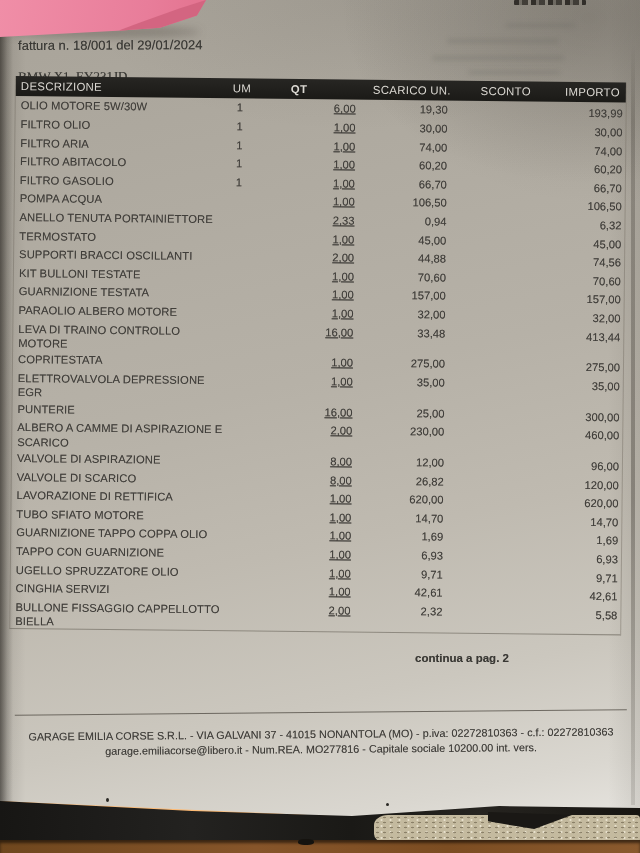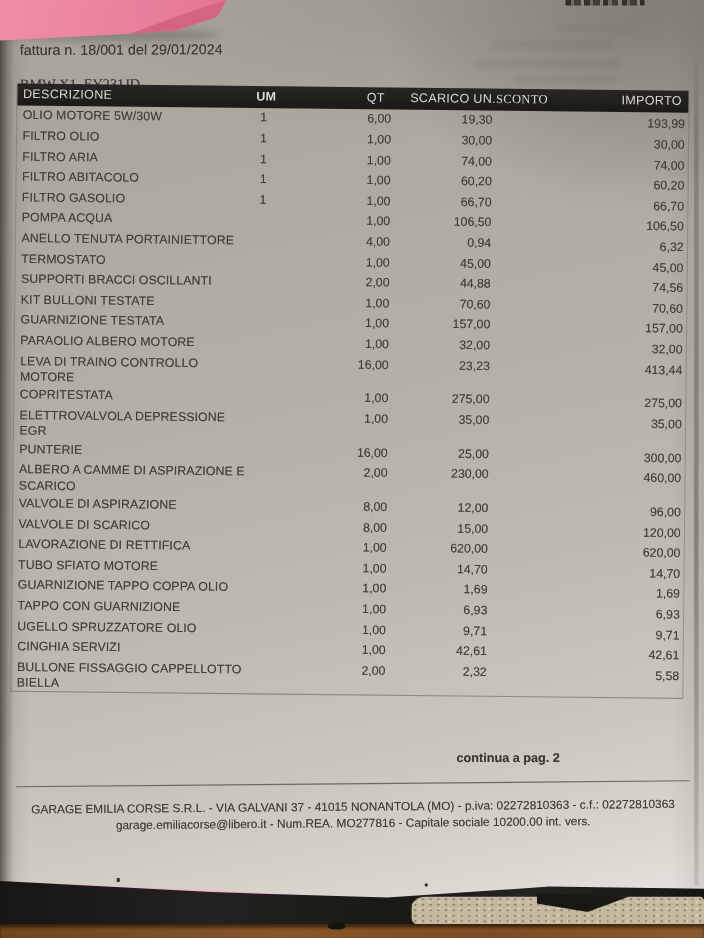--- a/index.html
+++ b/index.html
@@ -1,18 +1,18 @@
 <!DOCTYPE html>
 <html><head>
 <meta charset="utf-8">
 <style>
   html,body{margin:0;padding:0;}
   body{width:640px;height:853px;overflow:hidden;background:#0f0e0c;
        font-family:"Liberation Sans","DejaVu Sans",sans-serif;}
-  .photo{position:relative;width:640px;height:853px;overflow:hidden;background:#f9a8d4;}
+  .photo{position:relative;width:640px;height:853px;overflow:hidden;background:#fdba74;}
 
   
   .paper{position:absolute;inset:0;
     background:
       radial-gradient(ellipse 70% 40% at 95% 0%, rgba(88,82,74,.20), transparent 60%),
       linear-gradient(168deg,#a8a399 0%,#afaaa0 22%,#b6b1a7 45%,#bfbab0 62%,#cbc7be 78%,#dad7d0 90%,#e9e7e2 98%);
     clip-path:polygon(0 0,640px 0,640px 810px,350px 817px,0 801px);}
   .vignette{position:absolute;inset:0;pointer-events:none;
     background:
       radial-gradient(ellipse 55% 28% at 92% 2%, rgba(62,58,52,.26), transparent 70%),
@@ -51,37 +51,37 @@
   .hdr div{font-size:13px;white-space:pre;color:#393834;}
   .hdr .l2{margin-top:16px;font-family:Liberation Serif, serif;}
 
   .table{position:absolute;left:15px;top:76px;width:612px;transform:rotate(0.6deg);transform-origin:0 0;
     border-left:1px solid rgba(120,114,104,.55);border-right:1px solid rgba(120,114,104,.5);
     border-bottom:1px solid rgba(105,100,90,.6);box-sizing:border-box;}
   .thead{display:grid;grid-template-columns:215px 60px 68px 92px 80px 97px;height:20px;line-height:20px;
     background:linear-gradient(#272623,#1b1a17);color:#dcd9d3;font-size:11.4px;letter-spacing:.3px;}
   .thead .h{overflow:hidden;white-space:nowrap;}
   .h-desc{padding-left:5px;}
-  .h-um{padding-left:2px;font-weight:bold;}
-  .h-qt{text-align:right;padding-right:9px;}
+  .h-um{padding-left:2px;}
+  .h-qt{text-align:left;padding-right:9px;font-weight:bold;}
   .h-prezzo{text-align:right;padding-right:0px;}
-  .h-sconto{text-align:left;font-family:Liberation Serif, serif;}
+  .h-sconto{text-align:right;}
   .h-importo{text-align:right;padding-right:8px;}
 
   .tbody{display:block;}
   .row{display:grid;grid-template-columns:215px 60px 68px 92px 80px 97px;min-height:18.6px;align-items:start;}
   .c{font-size:11.2px;line-height:14.2px;padding-top:2.4px;color:#403e3a;text-shadow:0 0 .6px rgba(64,62,58,.5);}
   .c.desc{padding-left:5px;letter-spacing:.1px;}
   .c.um{padding-left:6px;}
   .c.num{text-align:right;}
-  .c.qt{padding-right:3px;}
+  .c.qt{padding-right:3px;text-decoration:underline;}
   .c.prezzo{padding-right:3px;}
   .c.importo{padding-right:5px;padding-top:4.4px;}
 
-  .continua{position:absolute;left:415px;top:684px;font-size:11.5px;font-weight:bold;color:#393834;
+  .continua{position:absolute;left:415px;top:652px;font-size:11.5px;font-weight:bold;color:#393834;
     text-shadow:0 0 .6px rgba(64,62,58,.5);}
 
   .footer{position:absolute;left:15px;top:712px;width:612px;transform:rotate(-0.5deg);
     border-top:1.2px solid rgba(85,80,72,.8);text-align:center;}
   .footer div{font-size:10.8px;color:#3e3c38;text-shadow:0 0 .5px rgba(64,62,58,.5);}
   .footer .f1{margin-top:15px;}
   .footer .f2{margin-top:3px;}
 
   
   .strip-black{position:absolute;left:0;top:797px;width:640px;height:47px;
@@ -189,21 +189,21 @@
     <div class="c um"></div>
     <div class="c num qt">1,00</div>
     <div class="c num prezzo">106,50</div>
     <div class="c num sconto"></div>
     <div class="c num importo">106,50</div>
   </div>
 
   <div class="row">
     <div class="c desc">ANELLO TENUTA PORTAINIETTORE</div>
     <div class="c um"></div>
-    <div class="c num qt">4,00</div>
+    <div class="c num qt">2,33</div>
     <div class="c num prezzo">0,94</div>
     <div class="c num sconto"></div>
     <div class="c num importo">6,32</div>
   </div>
 
   <div class="row">
     <div class="c desc">TERMOSTATO</div>
     <div class="c um"></div>
     <div class="c num qt">1,00</div>
     <div class="c num prezzo">45,00</div>
@@ -244,21 +244,21 @@
     <div class="c num qt">1,00</div>
     <div class="c num prezzo">32,00</div>
     <div class="c num sconto"></div>
     <div class="c num importo">32,00</div>
   </div>
 
   <div class="row">
     <div class="c desc">LEVA DI TRAINO CONTROLLO MOTORE</div>
     <div class="c um"></div>
     <div class="c num qt">16,00</div>
-    <div class="c num prezzo">23,23</div>
+    <div class="c num prezzo">33,48</div>
     <div class="c num sconto"></div>
     <div class="c num importo">413,44</div>
   </div>
 
   <div class="row">
     <div class="c desc">COPRITESTATA</div>
     <div class="c um"></div>
     <div class="c num qt">1,00</div>
     <div class="c num prezzo">275,00</div>
     <div class="c num sconto"></div>
@@ -298,21 +298,21 @@
     <div class="c num qt">8,00</div>
     <div class="c num prezzo">12,00</div>
     <div class="c num sconto"></div>
     <div class="c num importo">96,00</div>
   </div>
 
   <div class="row">
     <div class="c desc">VALVOLE DI SCARICO</div>
     <div class="c um"></div>
     <div class="c num qt">8,00</div>
-    <div class="c num prezzo">15,00</div>
+    <div class="c num prezzo">26,82</div>
     <div class="c num sconto"></div>
     <div class="c num importo">120,00</div>
   </div>
 
   <div class="row">
     <div class="c desc">LAVORAZIONE DI RETTIFICA</div>
     <div class="c um"></div>
     <div class="c num qt">1,00</div>
     <div class="c num prezzo">620,00</div>
     <div class="c num sconto"></div>

